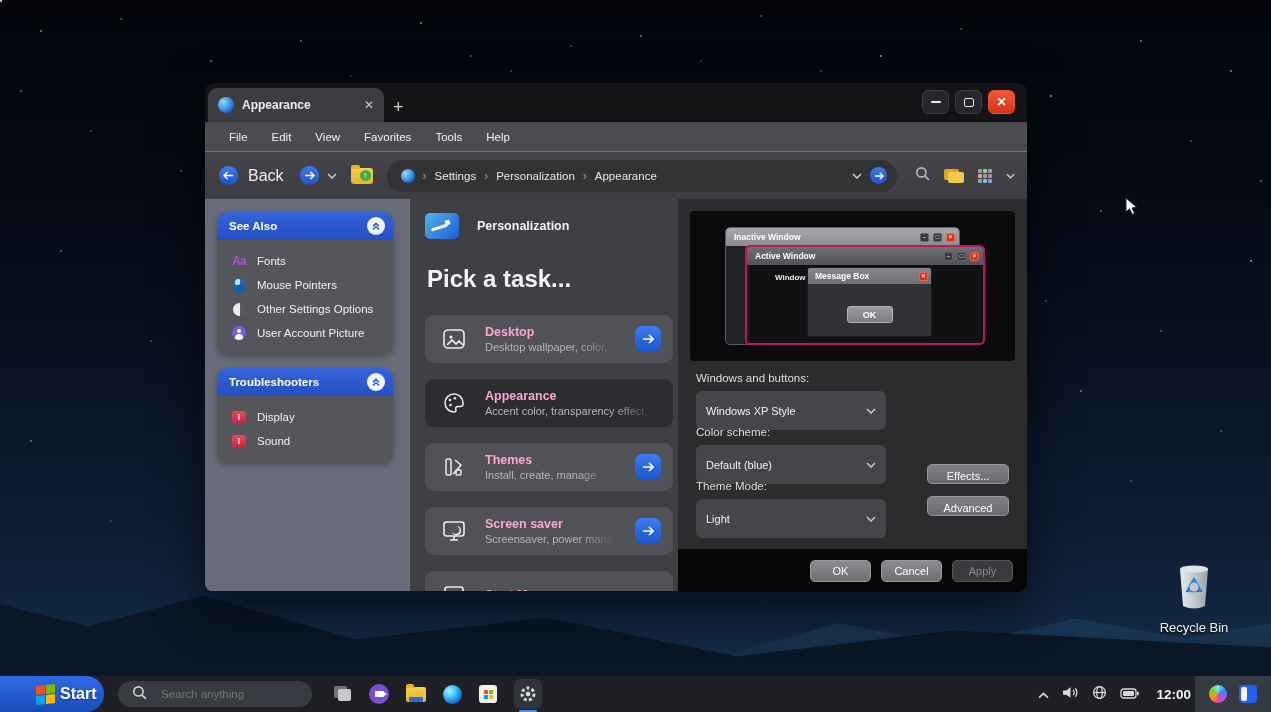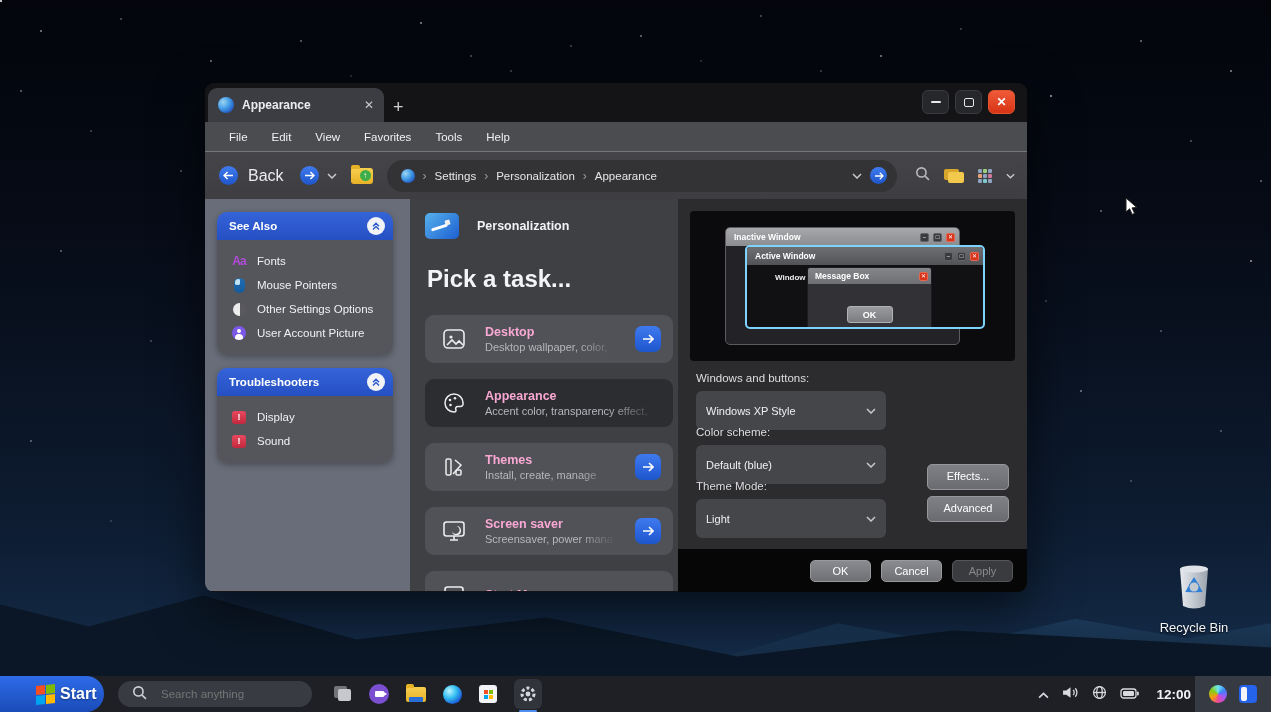--- a/index.html
+++ b/index.html
@@ -137,35 +137,35 @@
   .preview { position:absolute; left:12px; top:12px; width:325px; height:150px; background:#0b0b0d;
     border-radius:4px; }
   .pw { position:absolute; border-radius:5px; overflow:hidden; }
   .pw .tb { height:18px; display:flex; align-items:center; padding:0 4px 0 8px; gap:4px; }
   .pw .tb .t { flex:1; color:#fff; font-size:8.5px; font-weight:bold; }
   .mb { width:9px; height:9px; border-radius:2px; background:#3a3b3f; border:1px solid #626266;
     color:#fff; font-size:6px; line-height:7px; text-align:center; }
   .mb.red { background:#d6351c; border-color:#e8654f; }
   .inactive { left:35px; top:16px; width:235px; height:118px; background:#232327; border:1px solid #5a5b5f; }
   .inactive .tb { background:linear-gradient(180deg,#a7a8ac,#8b8c90); }
-  .activew { left:55px; top:34px; width:240px; height:84px; background:#111114; border:2px solid #7dd3fc; }
+  .activew { left:55px; top:34px; width:240px; height:100px; background:#111114; border:2px solid #be185d; }
   .activew .tb { background:linear-gradient(180deg,#6e6f73,#525357); }
   .wtext { position:absolute; left:28px; top:26px; color:#ececee; font-size:8px; font-weight:bold; }
   .msgbox { position:absolute; left:60px; top:20px; width:125px; height:70px; background:#323236;
     border:1px solid #1c1c1e; border-radius:3px; overflow:hidden; }
   .msgbox .tb { height:16px; background:linear-gradient(180deg,#85868a,#6e6f73); padding:0 3px 0 7px; }
   .okbtn { position:absolute; left:50%; top:38px; transform:translateX(-50%); width:46px; height:17px;
     background:linear-gradient(180deg,#9a9b9f,#7b7c80); border:1px solid #b2b2b6; border-radius:3px;
     color:#fff; font-size:9px; font-weight:bold; text-align:center; line-height:16px; }
 
   .flabel { position:absolute; left:18px; color:#dedee0; font-size:11.5px; }
   .select { position:absolute; left:18px; width:190px; height:39px; background:#45464a; border-radius:6px;
     display:flex; align-items:center; padding:0 10px; color:#f0f0f2; font-size:11px; }
   .select .v { flex:1; }
-  .pbtn { position:absolute; left:249px; width:82px; height:26px; border-radius:5px; text-align:center;
+  .pbtn { position:absolute; left:249px; width:82px; height:20px; border-radius:5px; text-align:center;
     line-height:22px; color:#fff; font-size:11px; background:linear-gradient(180deg,#808186,#6a6b70);
     border:1px solid #97979b; }
 
   .footer { position:absolute; left:473px; bottom:0; width:349px; height:43px; background:#060607;
     display:flex; align-items:center; justify-content:flex-end; gap:10px; padding-right:14px; }
   .fbtn { width:61px; height:22px; border-radius:5px; text-align:center; line-height:21px; color:#fff;
     font-size:11px; background:linear-gradient(180deg,#8a8b90,#6f7074); border:1px solid #9a9a9e; }
   .fbtn.disabled { background:#3a3b3e; border-color:#55555a; color:#8a8a8e; }
 
   

